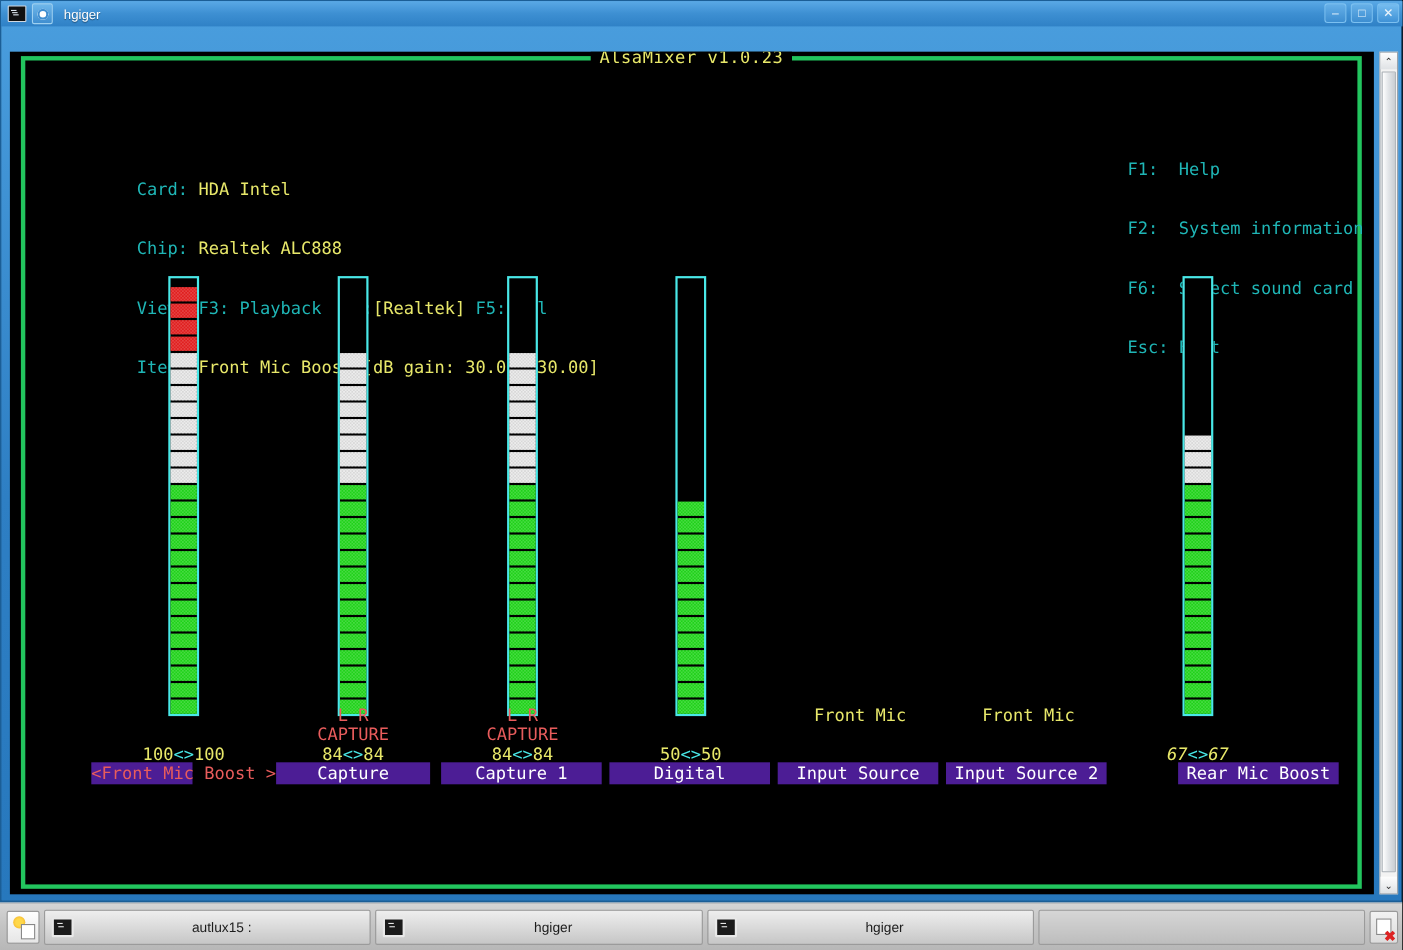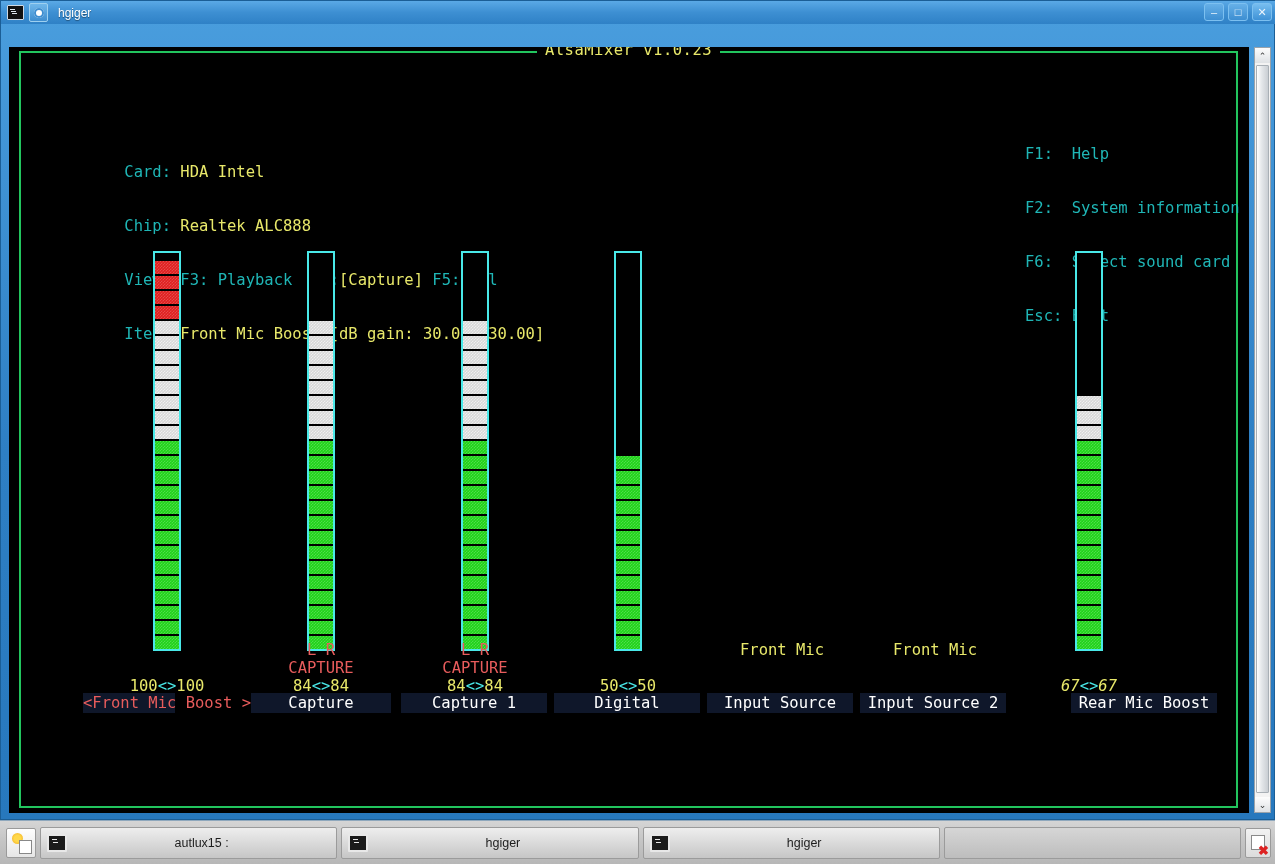--- a/index.html
+++ b/index.html
@@ -71,21 +71,21 @@
 
   
   .terminal {
     position: absolute; left: 8px; top: 46px; width: 1240px; height: 766px;
     background: #000000; overflow: hidden;
   }
 
   
   .amix-box {
     position: absolute; left: 10px; top: 4px; width: 1219px; height: 757px;
-    border: 2px solid #22c55e;
+    border: 4px solid #22c55e;
   }
   .amix-title {
     position: absolute; left: 0; top: -12px; width: 100%;
     text-align: center; font-size: 15.5px; color: #e8e86a; letter-spacing: .5px;
     font-family: "DejaVu Sans Mono", monospace;
   }
   .amix-title span { background: #000; padding: 0 8px; }
 
   
   .hdr { position: absolute; left: 22px; top: 62px; font-size: 15.5px; line-height: 18px;
@@ -145,21 +145,21 @@
     font-family: "DejaVu Sans Mono", monospace; text-align: center; white-space: pre;
   }
   .valrow {
     position: absolute; font-size: 15.5px; line-height: 18px; text-align: center;
     font-family: "DejaVu Sans Mono", monospace; white-space: pre; color:#e8e86a;
   }
   .valrow .arrows { color: #49e8e8; }
 
   .namebar {
     position: absolute; height: 20px; line-height: 20px; text-align: center;
-    background: #0f172a; color: #ffffff; font-size: 15.5px;
+    background: #4c1d95; color: #ffffff; font-size: 15.5px;
     font-family: "DejaVu Sans Mono", monospace; white-space: pre;
   }
   .namebar.selected { color: #e85c5c; }
   .namebar .mark { color: #e85c5c; }
 
   
   .scrollbar {
     position: absolute; right: 3px; top: 46px; width: 17px; height: 766px;
     background: #f3f3f3; border: 1px solid #9aa3ab;
   }
@@ -262,21 +262,21 @@
       </div>
 
       <div class="hdr">
         <div class="hdrline">
           <span class="lbl">Card:</span><span class="val"> </span><span class="val">HDA Intel</span>
         </div>
         <div class="hdrline">
           <span class="lbl">Chip:</span><span class="val"> </span><span class="val">Realtek ALC888</span>
         </div>
         <div class="hdrline">
-          <span class="lbl">View:</span><span class="dim"> </span><span class="dim">F3: Playback</span><span class="dim">  </span><span class="dim">F4:</span><span class="sel">[Capture]</span><span class="dim"> </span><span class="dim">F5: All</span>
+          <span class="lbl">View:</span><span class="dim"> </span><span class="dim">F3: Playback</span><span class="dim">  </span><span class="dim">F4:</span><span class="sel">[Realtek]</span><span class="dim"> </span><span class="dim">F5: All</span>
         </div>
         <div class="hdrline">
           <span class="lbl">Item:</span><span class="val"> </span><span class="val">Front Mic Boost [dB gain: 30.00, 30.00]</span>
         </div>
       </div>
 
       <div class="hdr-right">
         <div class="hdrline"><span>F1:</span><span>  </span><span>Help</span></div>
         <div class="hdrline"><span>F2:</span><span>  </span><span>System information</span></div>
         <div class="hdrline"><span>F6:</span><span>  </span><span>Select sound card</span></div>

